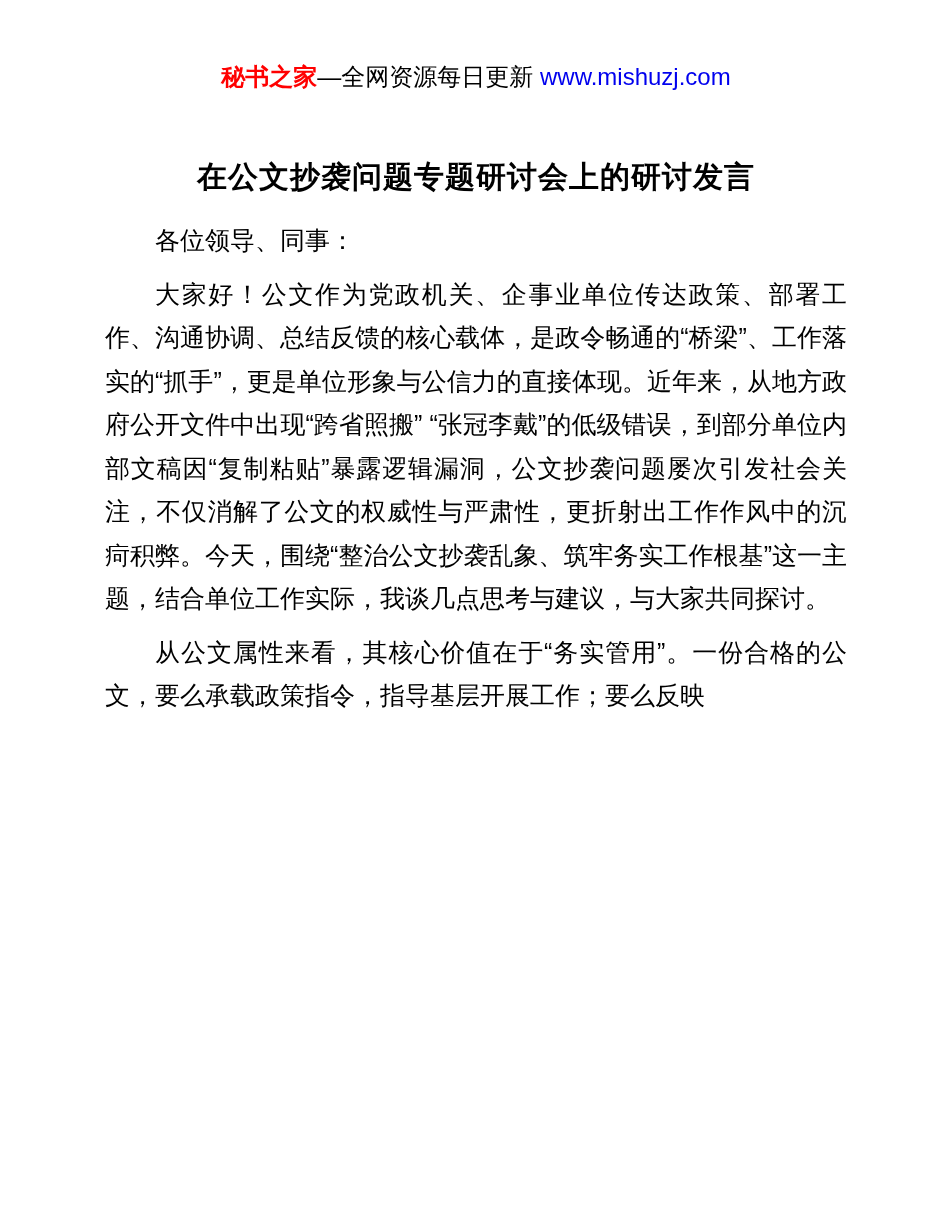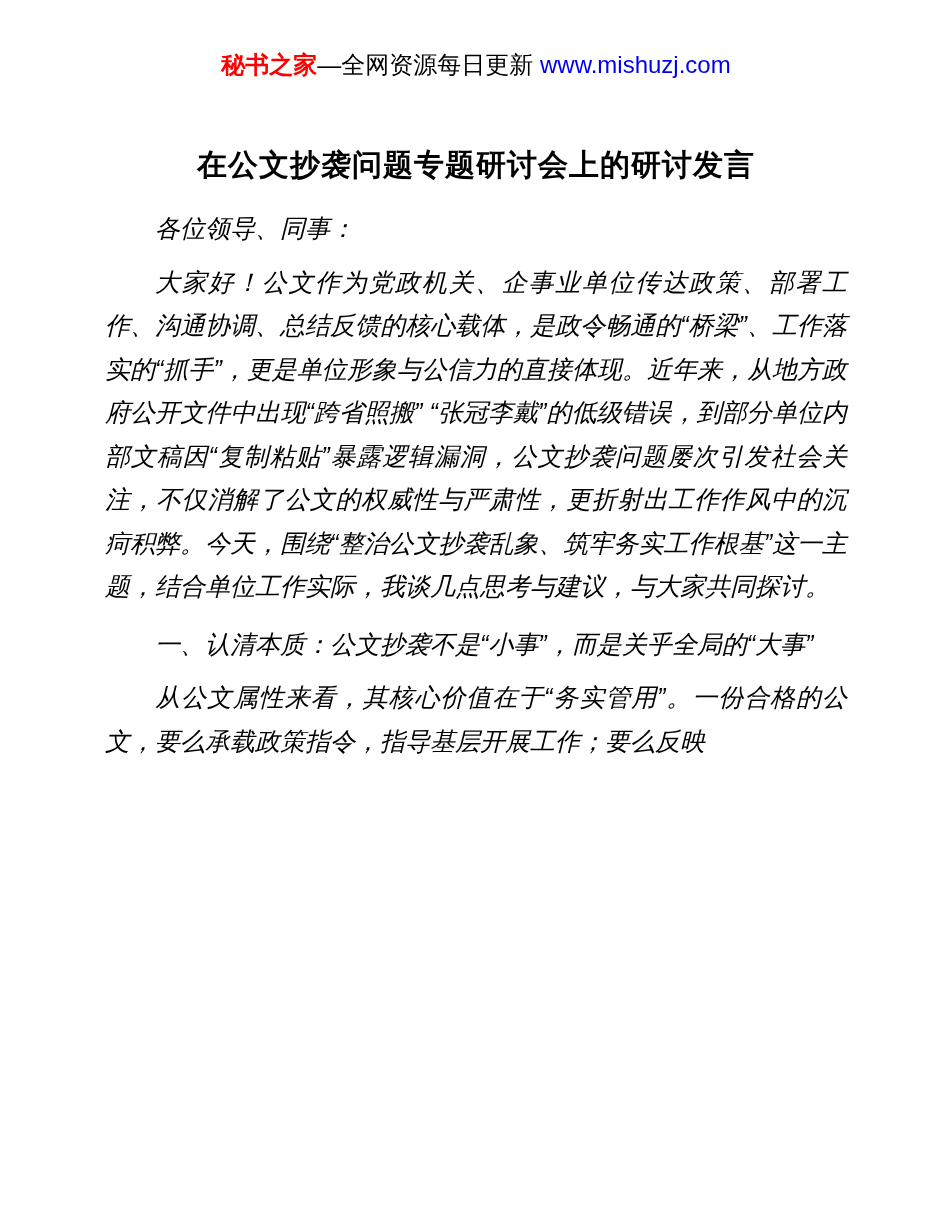--- a/index.html
+++ b/index.html
@@ -13,21 +13,21 @@
     font-family: "Liberation Sans", "DejaVu Sans", sans-serif;
     color: #000000;
     overflow: hidden;
   }
   .page {
     padding: 0 103px 0 105px;
     box-sizing: border-box;
     width: 950px;
   }
   .header-line {
-    padding-top: 48px;
+    padding-top: 60px;
     text-align: center;
     font-size: 24px;
     line-height: 33px;
     white-space: nowrap;
   }
   .brand {
     color: #ff0000;
     font-weight: bold;
   }
   .tagline {
@@ -48,21 +48,20 @@
     font-weight: bold;
     letter-spacing: 1px;
   }
   .para {
     font-size: 25px;
     line-height: 43.5px;
     text-indent: 2em;
     text-align: justify;
     word-break: break-all;
     margin: 10px 0 0 0;
-    font-style: italic;
   }
   .para.first {
     margin-top: 15px;
   }
   .para.heading {
     margin-top: 14px;
   }
 </style>
 </head>
 <body>
@@ -72,18 +71,17 @@
   <div class="header-line">
     <span class="brand">秘书之家</span><span class="tagline">—全网资源每日更新 </span><span class="site-url">www.mishuzj.com</span>
   </div>
 
   <h1 class="doc-title">在公文抄袭问题专题研讨会上的研讨发言</h1>
 
   <p class="para first">各位领导、同事：</p>
 
   <p class="para">大家好！公文作为党政机关、企事业单位传达政策、部署工作、沟通协调、总结反馈的核心载体，是政令畅通的“桥梁”、工作落实的“抓手”，更是单位形象与公信力的直接体现。近年来，从地方政府公开文件中出现“跨省照搬” “张冠李戴”的低级错误，到部分单位内部文稿因“复制粘贴”暴露逻辑漏洞，公文抄袭问题屡次引发社会关注，不仅消解了公文的权威性与严肃性，更折射出工作作风中的沉疴积弊。今天，围绕“整治公文抄袭乱象、筑牢务实工作根基”这一主题，结合单位工作实际，我谈几点思考与建议，与大家共同探讨。</p>
 
-  <p class="para heading">一、认清本质：公文抄袭不是“小事”，而是关乎全局的“大事”</p>
 
 
   <p class="para">从公文属性来看，其核心价值在于“务实管用”。一份合格的公文，要么承载政策指令，指导基层开展工作；要么反映</p>
 
 </div>
 
 </body></html>

